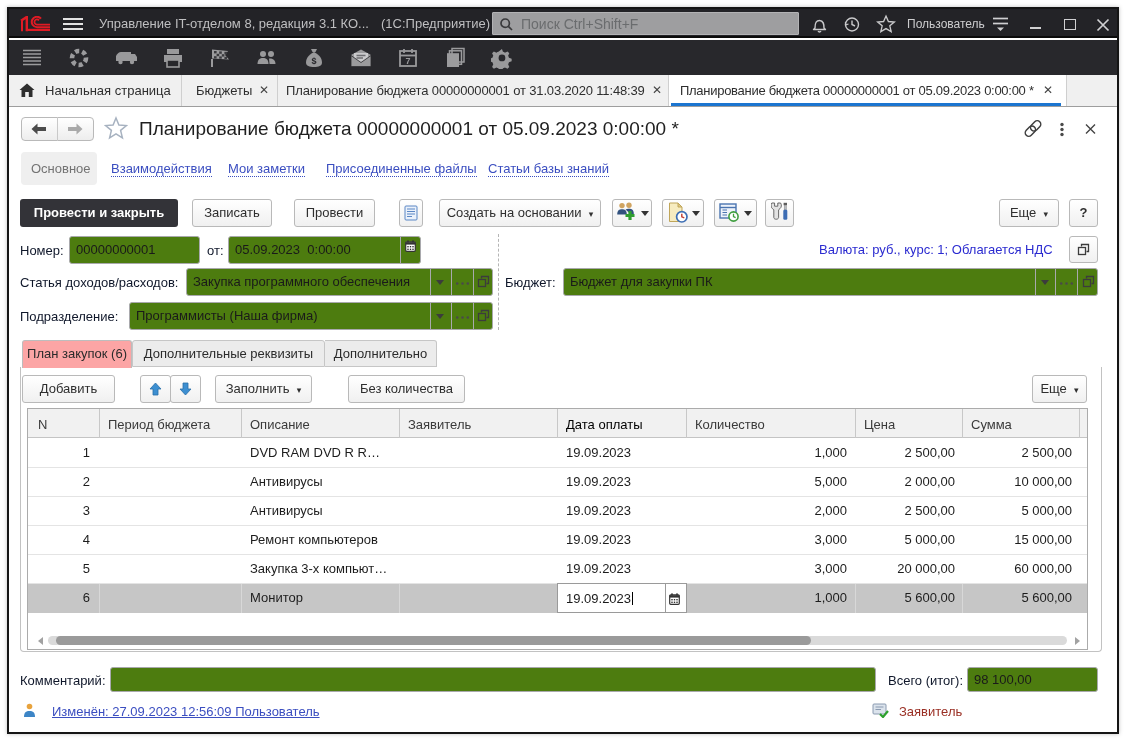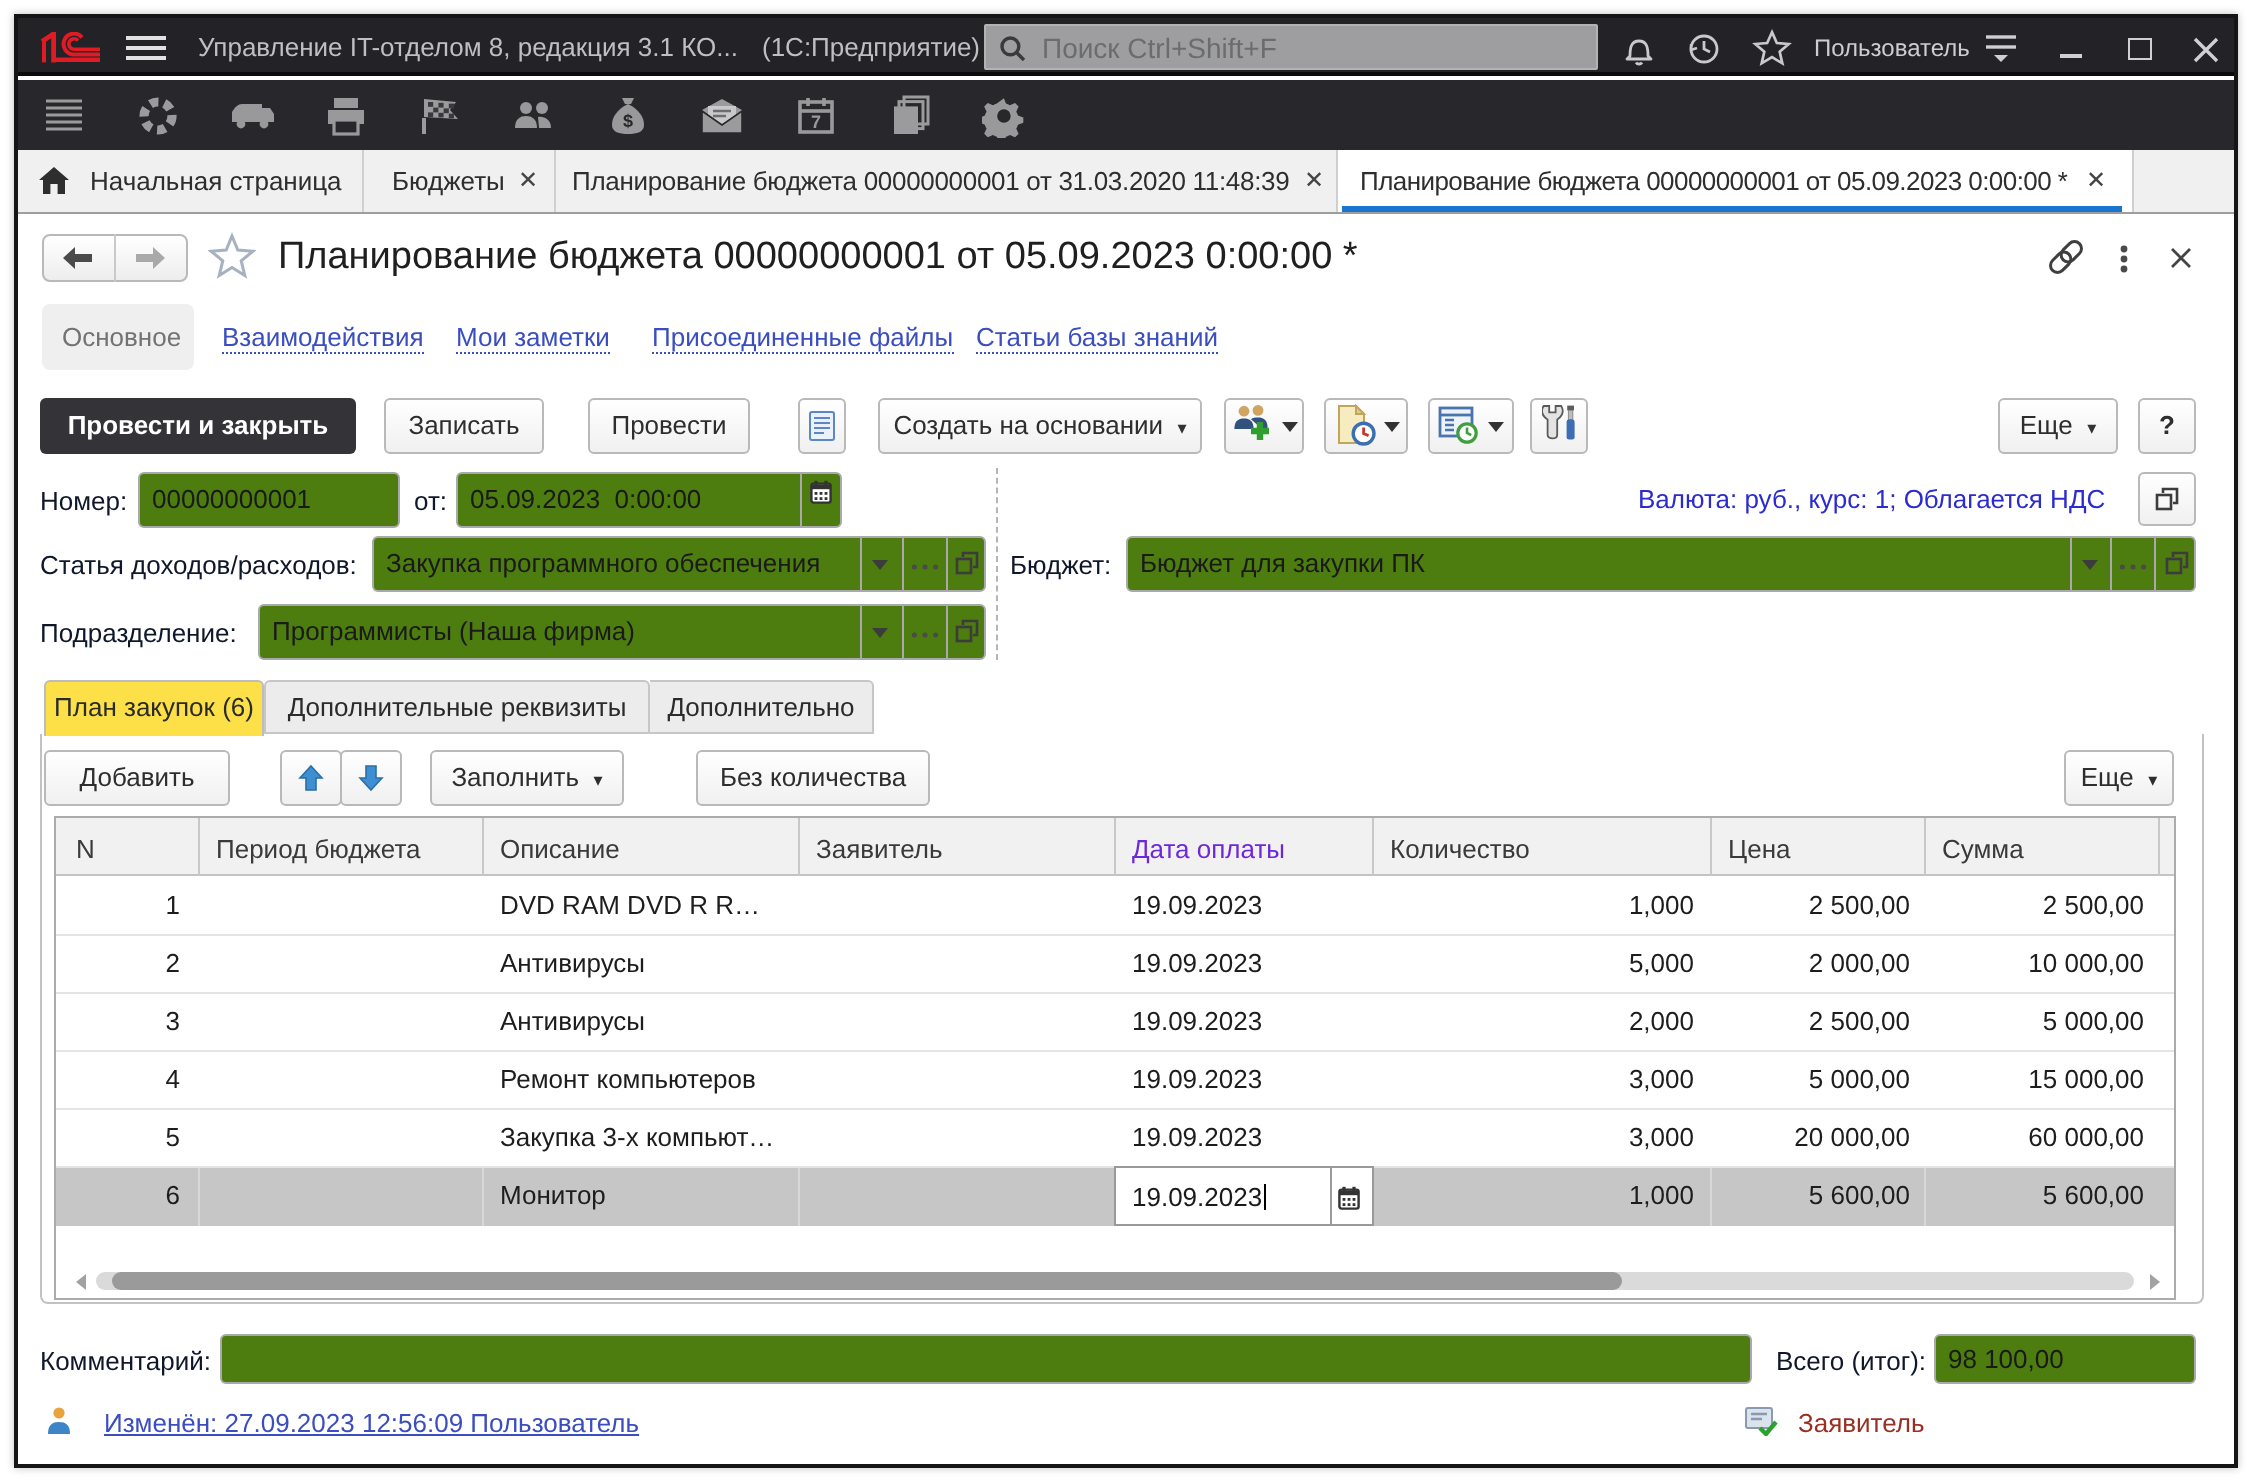--- a/index.html
+++ b/index.html
@@ -352,21 +352,21 @@
     <g fill="none" stroke="#3c3c3c" stroke-width="1.3">
       <path d="M4.5 3.5 L4.5 1.5 L11.5 1.5 L11.5 8.5 L9.5 8.5"></path>
       <rect x="1.5" y="4.5" width="7" height="7"></rect>
     </g>
   </svg>
 
 <div class="abs" style="left:498px;top:234px;width:1px;height:96px;border-left:1px dashed #b5b5b5;"></div>
 
 <div class="abs" style="left:20px;top:367px;width:1082px;height:285px;border:1px solid #c2c2c2;border-top:none;border-radius:0 0 4px 4px;"></div>
 
-<div class="abs" style="left:22px;top:340px;width:110px;height:28px;background:#fde047;border:1px solid #bdbdbd;border-bottom:none;border-radius:3px 3px 0 0;font-size:13px;color:#2b2b2b;text-align:center;line-height:26px;">План закупок (6)</div>
+<div class="abs" style="left:22px;top:340px;width:110px;height:28px;background:#fca5a5;border:1px solid #bdbdbd;border-bottom:none;border-radius:3px 3px 0 0;font-size:13px;color:#2b2b2b;text-align:center;line-height:26px;">План закупок (6)</div>
 <div class="abs" style="left:132px;top:340px;width:193px;height:27px;background:#ececec;border:1px solid #c6c6c6;border-radius:3px 3px 0 0;font-size:13px;color:#2b2b2b;text-align:center;line-height:26px;">Дополнительные реквизиты</div>
 <div class="abs" style="left:325px;top:340px;width:112px;height:27px;background:#ececec;border:1px solid #c6c6c6;border-left:none;border-radius:0 3px 0 0;font-size:13px;color:#2b2b2b;text-align:center;line-height:26px;">Дополнительно</div>
 
 <div class="btn" style="left:22px;top:375px;width:93px;line-height:25px;">Добавить</div>
 <div class="btn" style="left:140px;top:375px;width:31px;"><svg style="margin-top:6px;" width="13" height="14" viewBox="0 0 13 14">
       <path d="M6.5 1 L12 7 L9 7 L9 13 L4 13 L4 7 L1 7 Z" fill="#3d8fd1" stroke="#2a6ea8" stroke-width="0.8"></path>
     </svg></div>
 <div class="btn" style="left:170px;top:375px;width:31px;"><svg style="margin-top:6px;" width="13" height="14" viewBox="0 0 13 14">
       <path d="M6.5 13 L12 7 L9 7 L9 1 L4 1 L4 7 L1 7 Z" fill="#3d8fd1" stroke="#2a6ea8" stroke-width="0.8"></path>
     </svg></div>
@@ -374,21 +374,21 @@
 <div class="btn" style="left:320px;top:375px;width:117px;line-height:25px;margin-left:28px;">Без количества</div>
 <div class="btn" style="left:1032px;top:375px;width:55px;line-height:25px;">Еще &nbsp;<span style="font-size:9px;">▾</span></div>
 
 <div class="abs" id="tblbox" style="left:27px;top:408px;width:1061px;height:242px;border:1px solid #ababab;background:#fff;">
 
   <div class="abs" style="left:0;top:0;width:1059px;height:29px;background:#f1f1f1;border-bottom:1px solid #c4c4c4;"></div>
   <div class="abs" style="left:10px;top:8px;font-size:13px;color:#3a3a3a;">N</div>
   <div class="abs" style="left:80px;top:8px;font-size:13px;color:#3a3a3a;">Период бюджета</div>
   <div class="abs" style="left:222px;top:8px;font-size:13px;color:#3a3a3a;">Описание</div>
   <div class="abs" style="left:380px;top:8px;font-size:13px;color:#3a3a3a;">Заявитель</div>
-  <div class="abs" style="left:538px;top:8px;font-size:13px;color:#6d28d9;">Дата оплаты</div>
+  <div class="abs" style="left:538px;top:8px;font-size:13px;color:#000000;">Дата оплаты</div>
   <div class="abs" style="left:667px;top:8px;font-size:13px;color:#3a3a3a;">Количество</div>
   <div class="abs" style="left:836px;top:8px;font-size:13px;color:#3a3a3a;">Цена</div>
   <div class="abs" style="left:943px;top:8px;font-size:13px;color:#3a3a3a;">Сумма</div>
 
   <div class="abs" style="left:71px;top:0;width:1px;height:29px;background:#c8c8c8;"></div>
   <div class="abs" style="left:213px;top:0;width:1px;height:29px;background:#c8c8c8;"></div>
   <div class="abs" style="left:371px;top:0;width:1px;height:29px;background:#c8c8c8;"></div>
   <div class="abs" style="left:529px;top:0;width:1px;height:29px;background:#c8c8c8;"></div>
   <div class="abs" style="left:658px;top:0;width:1px;height:29px;background:#c8c8c8;"></div>
   <div class="abs" style="left:827px;top:0;width:1px;height:29px;background:#c8c8c8;"></div>

